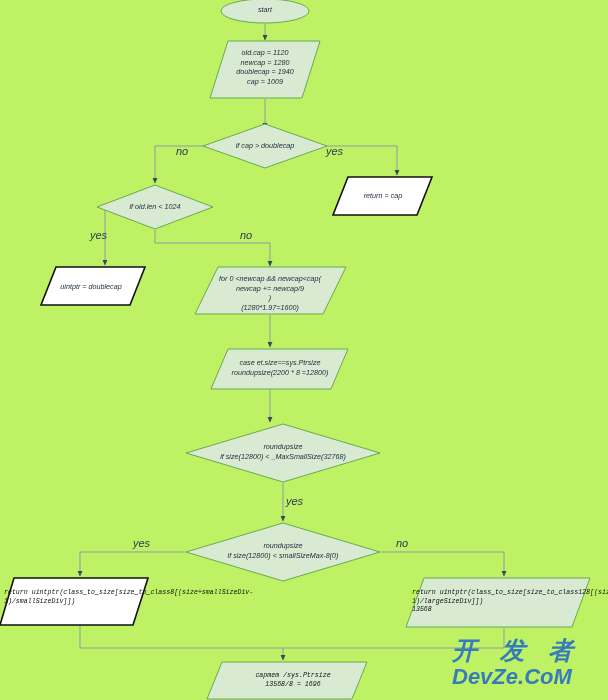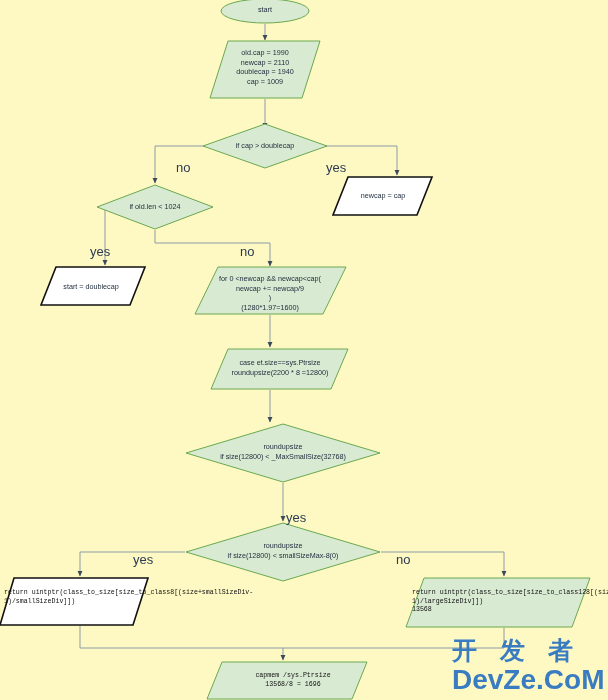--- a/index.html
+++ b/index.html
@@ -7,22 +7,23 @@
     padding: 0;
     background: #ffffff;
   }
   body {
     font-family: "Liberation Sans", sans-serif;
   }
   #canvas {
     position: relative;
     width: 608px;
     height: 700px;
-    background: #fef9c3;
+    background: #bef264;
     overflow: hidden;
+    font-style: italic;
   }
   #flow-svg {
     position: absolute;
     left: 0;
     top: 0;
     width: 608px;
     height: 700px;
   }
   .node-label {
     position: absolute;
@@ -38,42 +39,41 @@
     font-family: "Liberation Mono", monospace;
     font-size: 6.6px;
     line-height: 8.6px;
     text-align: left;
     color: #101010;
   }
   .edge-label {
     position: absolute;
     color: #2a3b52;
     font-family: "Liberation Sans", sans-serif;
-    font-size: 13px;
+    font-size: 11px;
     line-height: 9px;
     white-space: nowrap;
-    margin-top: 16px;
   }
   .watermark {
     position: absolute;
     color: #2f76c2;
     font-family: "Liberation Sans", sans-serif;
     font-weight: bold;
     letter-spacing: 2px;
     white-space: nowrap;
     opacity: 0.95;
   }
   .wm-cn {
     font-size: 25px;
     letter-spacing: 8px;
     left: 452px;
     top: 634px;
   }
   .wm-en {
-    font-size: 28px;
+    font-size: 22px;
     letter-spacing: 0px;
     left: 452px;
     top: 664px;
   }
 </style>
 </head>
 <body>
 
 <div id="canvas">
 
@@ -138,29 +138,29 @@
 
     <path d="M14,578 L148,578 L133,625 L0,625 z" fill="#ffffff" stroke="#111111" stroke-width="1.6"></path>
 
     <path d="M424,578 L590,578 L572,627 L406,627 z" fill="#d9ead3" stroke="#6aa84f" stroke-width="1"></path>
 
     <path d="M222,662 L367,662 L352,699 L207,699 z" fill="#d9ead3" stroke="#6aa84f" stroke-width="1"></path>
   </svg>
 
   <div class="node-label" style="left:221px; top:5px; width:88px;">start</div>
 
-  <div class="node-label" style="left:213px; top:48px; width:104px;"><span>old.cap = 1990</span><br><span>newcap = 2110</span><br><span>doublecap = 1940</span><br><span>cap = 1009</span></div>
+  <div class="node-label" style="left:213px; top:48px; width:104px;"><span>old.cap = 1120</span><br><span>newcap = 1280</span><br><span>doublecap = 1940</span><br><span>cap = 1009</span></div>
 
   <div class="node-label" style="left:213px; top:141px; width:104px;">if cap &gt; doublecap</div>
 
-  <div class="node-label" style="left:340px; top:191px; width:86px;">newcap = cap</div>
+  <div class="node-label" style="left:340px; top:191px; width:86px;">return = cap</div>
 
   <div class="node-label" style="left:107px; top:202px; width:96px;">if old.len &lt; 1024</div>
 
-  <div class="node-label" style="left:43px; top:282px; width:96px;">start = doublecap</div>
+  <div class="node-label" style="left:43px; top:282px; width:96px;">uintptr = doublecap</div>
 
   <div class="node-label" style="left:202px; top:274px; width:136px;"><span>for 0 &lt;newcap &amp;&amp; newcap&lt;cap(</span><br><span>newcap += newcap/9</span><br><span>)</span><br><span>(1280*1.97=1600)</span></div>
 
   <div class="node-label" style="left:206px; top:358px; width:148px;"><span>case et.size==sys.Ptrsize</span><br><span>roundupsize(2200 * 8 =12800)</span></div>
 
   <div class="node-label" style="left:183px; top:442px; width:200px;"><span>roundupsize</span><br><span>if size(12800) &lt; _MaxSmallSize(32768)</span></div>
 
   <div class="node-label" style="left:183px; top:541px; width:200px;"><span>roundupsize</span><br><span>if size(12800) &lt; smallSizeMax-8(0)</span></div>
 
   <div class="node-label mono" style="left:4px; top:589px; width:150px;"><span>return uintptr(class_to_size[size_to_class8[(size+smallSizeDiv-</span><br><span>1)/smallSizeDiv]])</span></div>

